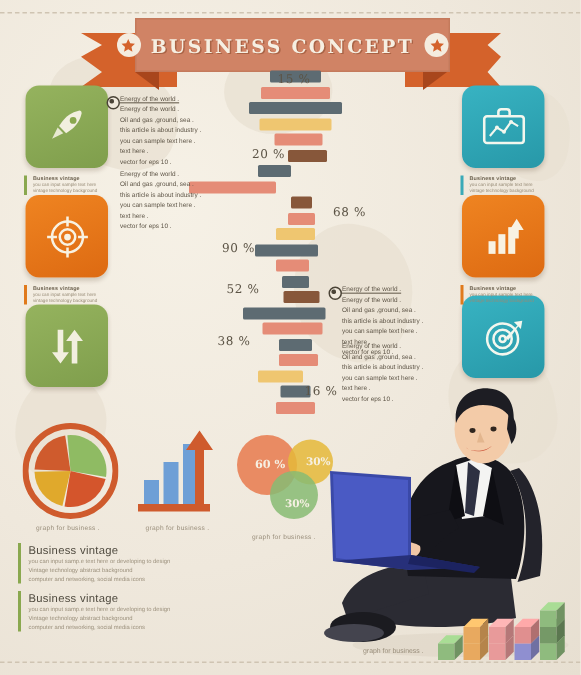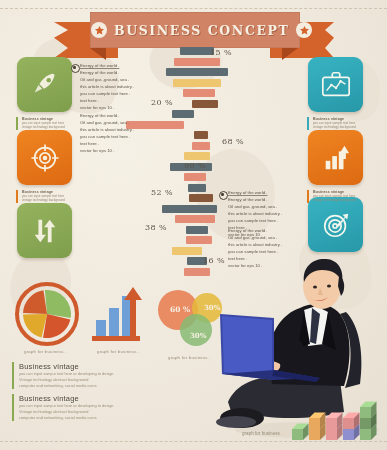--- a/index.html
+++ b/index.html
@@ -28,21 +28,21 @@
 
   
   #banner{position:absolute;left:54px;top:12px;width:280px;height:42px;}
   .ribbon-tail{position:absolute;top:10px;width:64px;height:36px;background:#d4622b;}
   .ribbon-tail.left{left:0;clip-path:polygon(0 0,100% 0,100% 100%,0 100%,14px 72%,0 44%,14px 22%);}
   .ribbon-tail.right{right:0;clip-path:polygon(0 0,100% 0,86% 22%,100% 44%,86% 72%,100% 100%,0 100%);}
   .ribbon-fold{position:absolute;top:36px;width:16px;height:12px;background:#a8461c;}
   .ribbon-fold.lf{left:36px;clip-path:polygon(0 0,100% 0,100% 100%);}
   .ribbon-fold.rf{right:36px;clip-path:polygon(0 0,100% 0,0 100%);}
   .ribbon-mid{position:absolute;left:36px;top:0;width:208px;height:34px;background:#d08365;
-    border:1px solid #c47a5c;display:flex;align-items:center;justify-content:space-between;gap:7px;}
+    border:1px solid #c47a5c;display:flex;align-items:center;justify-content:flex-end;gap:7px;}
   .ribbon-title{color:#f6efe2;font-family:"DejaVu Serif",serif;font-weight:bold;font-size:12.5px;
     letter-spacing:1.6px;text-shadow:1px 1px 0 rgba(120,60,30,.45);white-space:nowrap;}
   .star-badge{width:16px;height:16px;border-radius:50%;background:#f4ecdf;display:flex;
     align-items:center;justify-content:center;flex:0 0 auto;}
   .star-badge svg{display:block;}
 
   
   .card{position:absolute;width:55px;height:55px;border-radius:9px;
     display:flex;align-items:center;justify-content:center;
     box-shadow:0 2px 3px rgba(90,70,45,.22);}
@@ -255,24 +255,24 @@
       <div class="bar" style="left: 42px; width: 24px; top: 147px; background: rgb(135, 87, 58);"></div>
       <div class="bar" style="left: 14.5px; width: 55px; top: 157.5px; background: rgb(93, 107, 114);"></div>
       <div class="bar" style="left: 28px; width: 40px; top: 168px; background: rgb(229, 140, 119);"></div>
       <div class="bar" style="left: 39px; width: 22px; top: 178.5px; background: rgb(93, 107, 114);"></div>
       <div class="bar" style="left: 39px; width: 26px; top: 189px; background: rgb(229, 140, 119);"></div>
       <div class="bar" style="left: 25px; width: 30px; top: 199.5px; background: rgb(239, 198, 112);"></div>
       <div class="bar" style="left: 40px; width: 20px; top: 210px; background: rgb(93, 107, 114);"></div>
       <div class="bar" style="left: 37px; width: 26px; top: 220.5px; background: rgb(229, 140, 119);"></div>
     </div>
 
-  <div class="pct" style="left:210px;top:48px;text-align:center;">15 %</div>
-  <div class="pct" style="left:151px;top:98px;">20 %</div>
+  <div class="pct" style="left:185px;top:48px;text-align:center;">15 %</div>
+  <div class="pct" style="left:168px;top:98px;">20 %</div>
   <div class="pct" style="left:222px;top:137px;">68 %</div>
-  <div class="pct" style="left:148px;top:161px;margin-left:36px;">90 %</div>
+  <div class="pct" style="left:148px;top:161px;">90 %</div>
   <div class="pct" style="left:151px;top:188px;">52 %</div>
   <div class="pct" style="left:145px;top:223px;">38 %</div>
   <div class="pct" style="left:203px;top:256px;">16 %</div>
 
   <div class="txtblock tb-left">
     <span class="bullet"></span>
     <div class="tline first">Energy of the world .</div>
     <div class="tline">Energy of the world .</div>
     <div class="tline">Oil and gas ,ground, sea .</div>
     <div class="tline">this article is about industry .</div>

